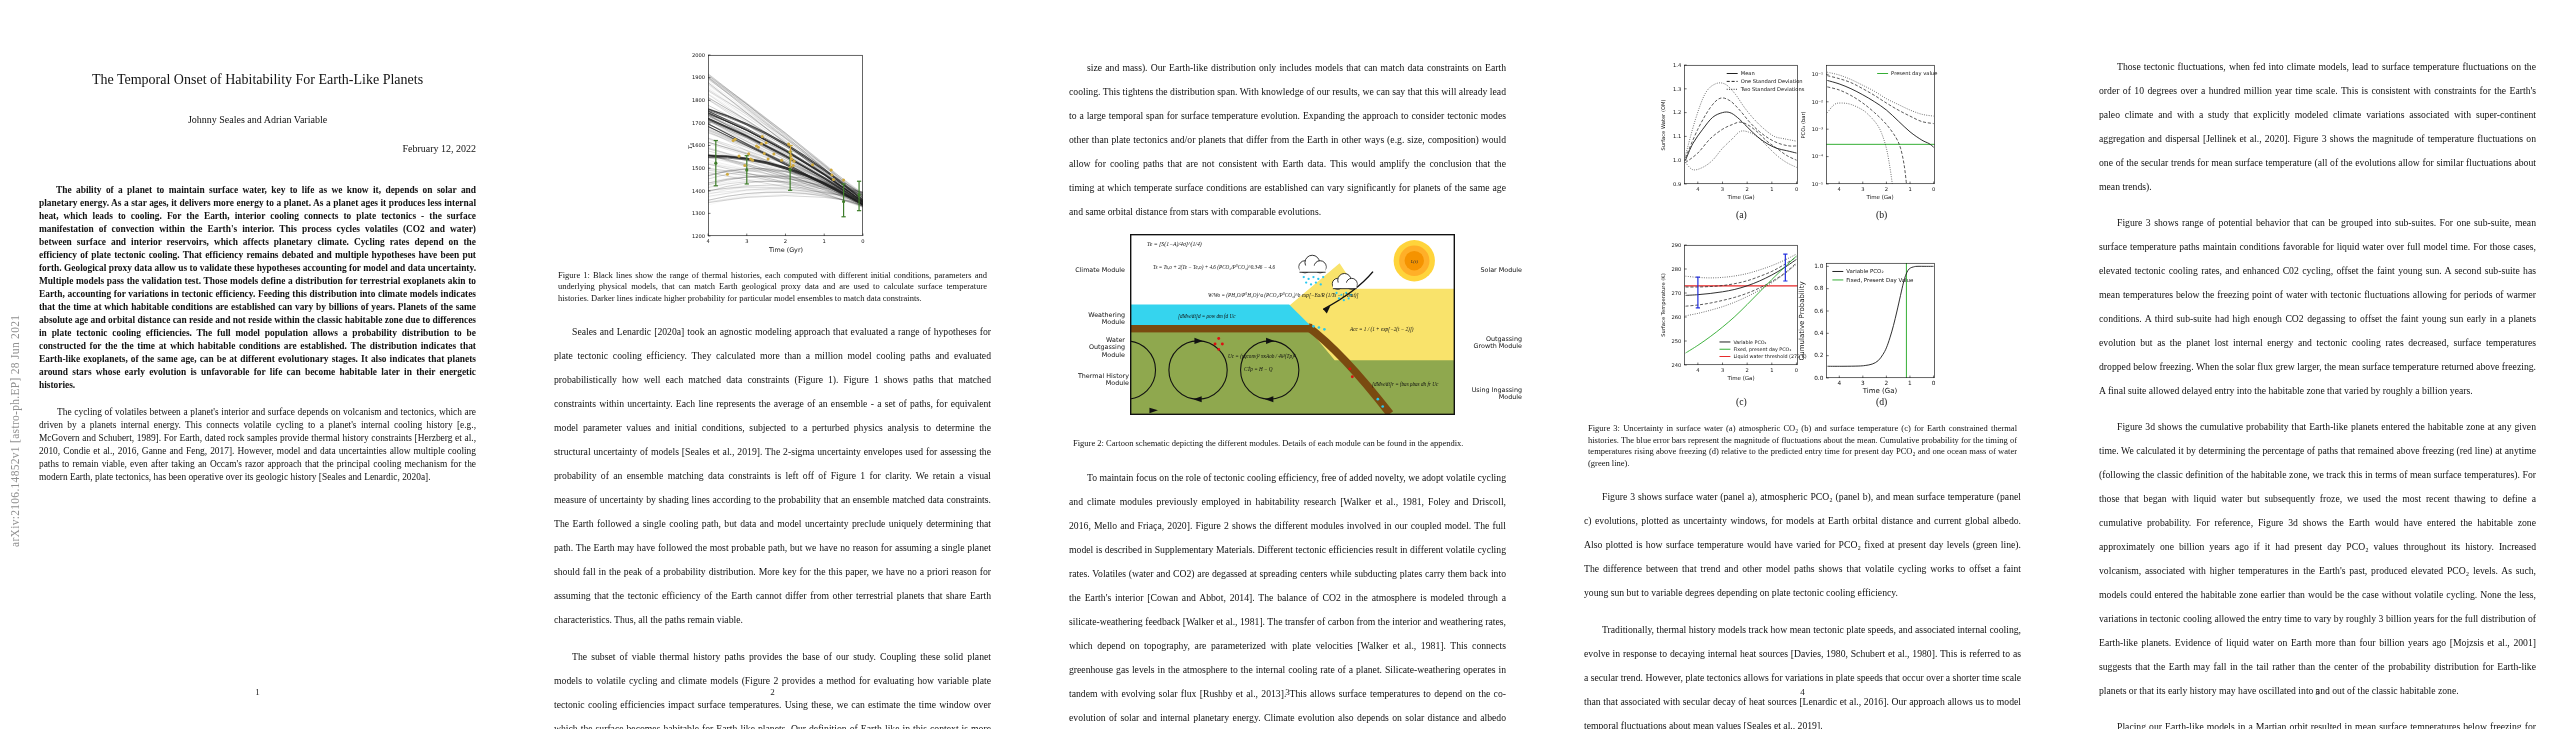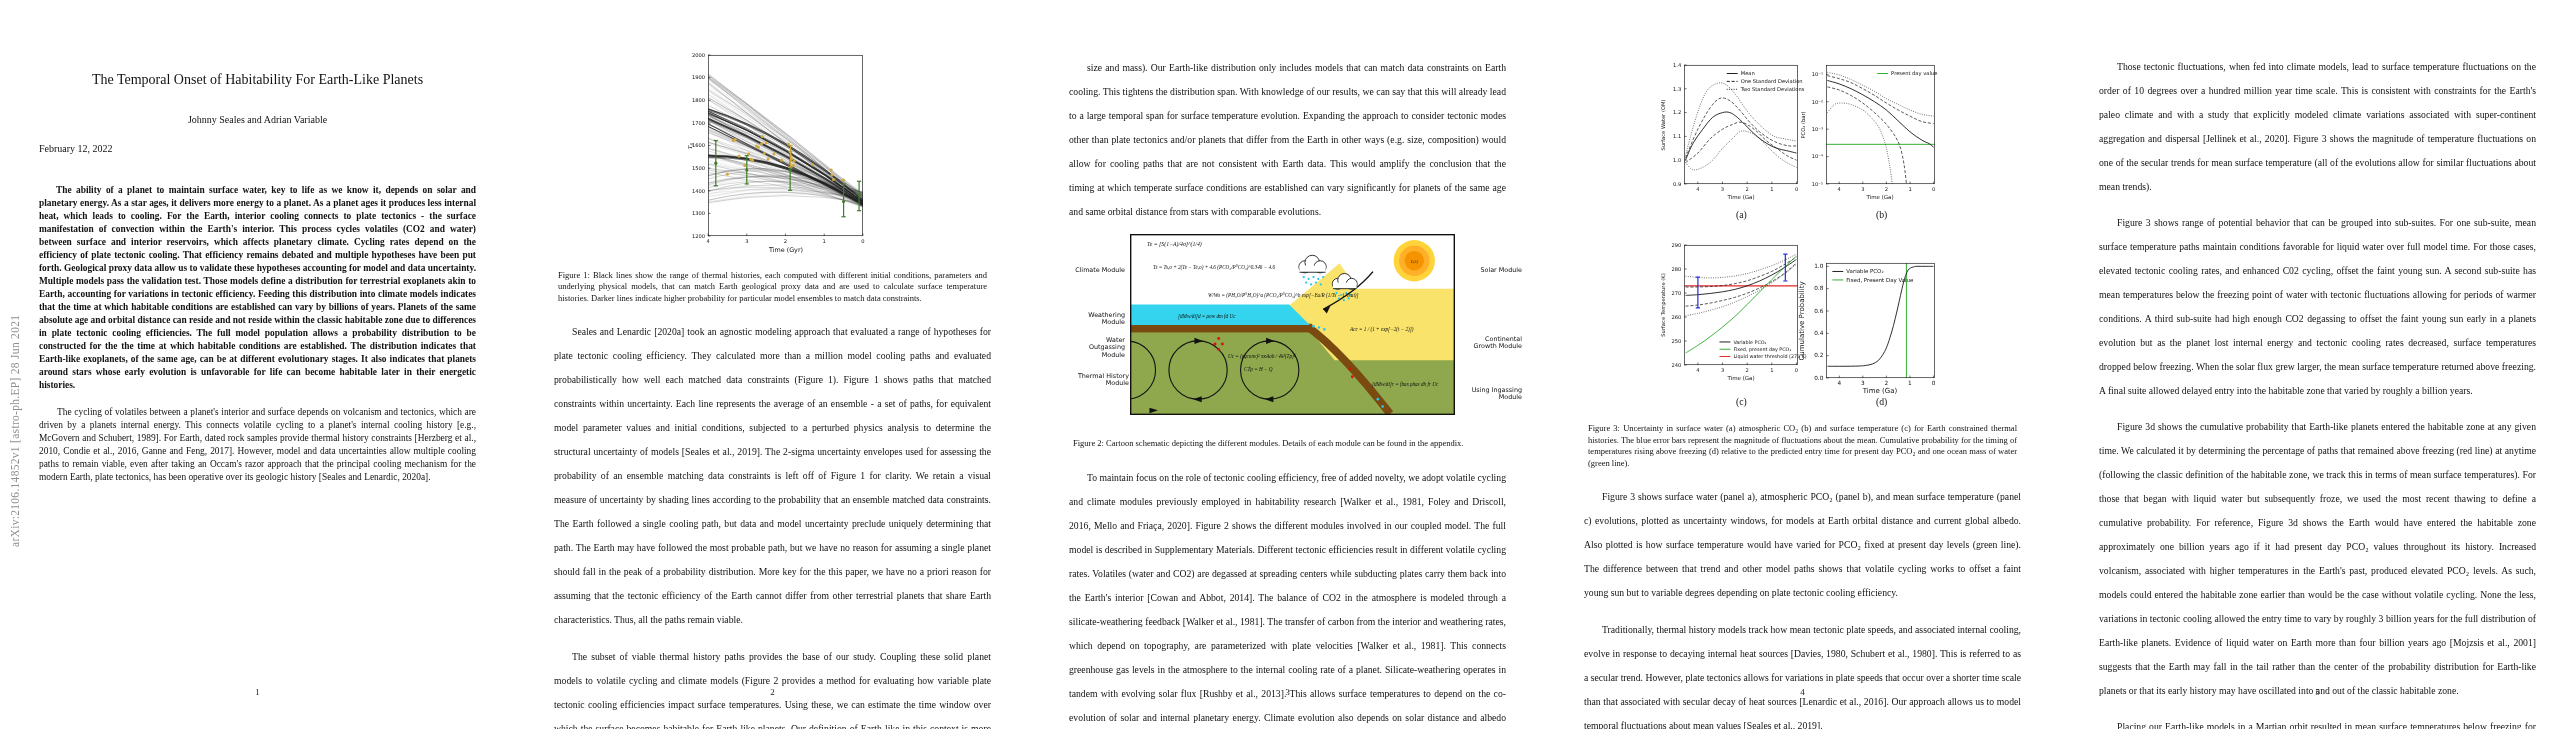--- a/index.html
+++ b/index.html
@@ -4,21 +4,21 @@
 <title>arXiv paper</title>
 <style>
   html,body{margin:0;padding:0;background:#ffffff;}
   body{width:2576px;height:729px;overflow:hidden;font-family:"Liberation Serif","DejaVu Serif",serif;color:#111;}
   .canvas{position:relative;width:2576px;height:729px;display:flex;}
   .page{position:relative;width:515px;height:729px;background:#fff;overflow:hidden;box-sizing:border-box;}
   .col{position:absolute;left:39px;width:437px;top:0;}
   .pageno{position:absolute;bottom:32px;left:39px;width:437px;text-align:center;font-size:9px;color:#222;}
   .title{font-size:14px;text-align:center;margin:0 0 0 0;}
   .authors{font-size:10px;text-align:center;margin-top:25.5px;}
-  .date{font-size:10px;text-align:left;margin-top:18px;}
+  .date{font-size:10px;text-align:right;margin-top:18px;}
   .abstract{font-size:9.4px;font-weight:700;line-height:13px;text-align:justify;text-indent:17px;margin-top:30px;}
   .para{font-size:9.7px;line-height:24px;text-align:justify;text-indent:18px;margin:0;}
   .cap{font-size:8.5px;line-height:11.5px;text-align:justify;margin:4px;color:#111;}
   .banner{position:absolute;left:8.5px;top:188px;height:486px;display:flex;align-items:center;justify-content:center;
           writing-mode:vertical-rl;transform:rotate(180deg);font-size:11.5px;color:#8f8f8f;letter-spacing:0.3px;white-space:nowrap;}
   .figwrap{position:relative;}
   svg.chart{position:absolute;overflow:visible;}
   .ticktext{font-family:"DejaVu Sans","Liberation Sans",sans-serif;}
   .axlab{position:absolute;font-family:"DejaVu Sans","Liberation Sans",sans-serif;font-size:6.4px;color:#111;white-space:nowrap;}
   .axlab.rot{transform:translate(-50%,-50%) rotate(-90deg);}
@@ -308,21 +308,21 @@
   <div class="page">
     <div class="col" style="top:56px;">
       <p class="para">size and mass). Our Earth-like distribution only includes models that can match data constraints on Earth cooling. This tightens the distribution span. With knowledge of our results, we can say that this will already lead to a large temporal span for surface temperature evolution. Expanding the approach to consider tectonic modes other than plate tectonics and/or planets that differ from the Earth in other ways (e.g. size, composition) would allow for cooling paths that are not consistent with Earth data. This would amplify the conclusion that the timing at which temperate surface conditions are established can vary significantly for planets of the same age and same orbital distance from stars with comparable evolutions.</p>
       <div class="figwrap" style="height:190px;margin-top:9.7px;">
 
         <div class="modlab left" style="left:0;width:56px;top:33px;">Climate Module</div>
         <div class="modlab left" style="left:0;width:56px;top:78px;">Weathering Module</div>
         <div class="modlab left" style="left:0;width:56px;top:103px;">Water Outgassing Module</div>
         <div class="modlab left" style="left:4px;width:56px;top:139px;">Thermal History Module</div>
         <div class="modlab right" style="left:392px;width:61px;top:33px;">Solar Module</div>
-        <div class="modlab right" style="left:392px;width:61px;top:102px;">Continental Growth Module</div>
+        <div class="modlab right" style="left:392px;width:61px;top:102px;">Outgassing Growth Module</div>
         <div class="modlab right" style="left:392px;width:61px;top:153px;">Using Ingassing Module</div>
 
         <svg style="position:absolute;left:61px;top:0;" width="325" height="181" viewBox="0 0 535 298">
           <rect x="0" y="0" width="535" height="298" fill="#ffffff"></rect>
           <rect x="0" y="148" width="535" height="150" fill="#8fa84e"></rect>
           <polygon points="262,118 345,48 373,90 535,90 535,208 337,208" fill="#f9e36b"></polygon>
           <path d="M292,152 Q350,195 428,296" stroke="#7a4a10" stroke-width="13" fill="none"></path>
           <rect x="0" y="148" width="300" height="14" fill="#7a4a10"></rect>
           <path d="M132,148 L150,133 L168,148 Z" fill="#7a4a10"></path>
           <polygon points="0,116 262,116 296,150 0,150" fill="#35d4ee"></polygon>

